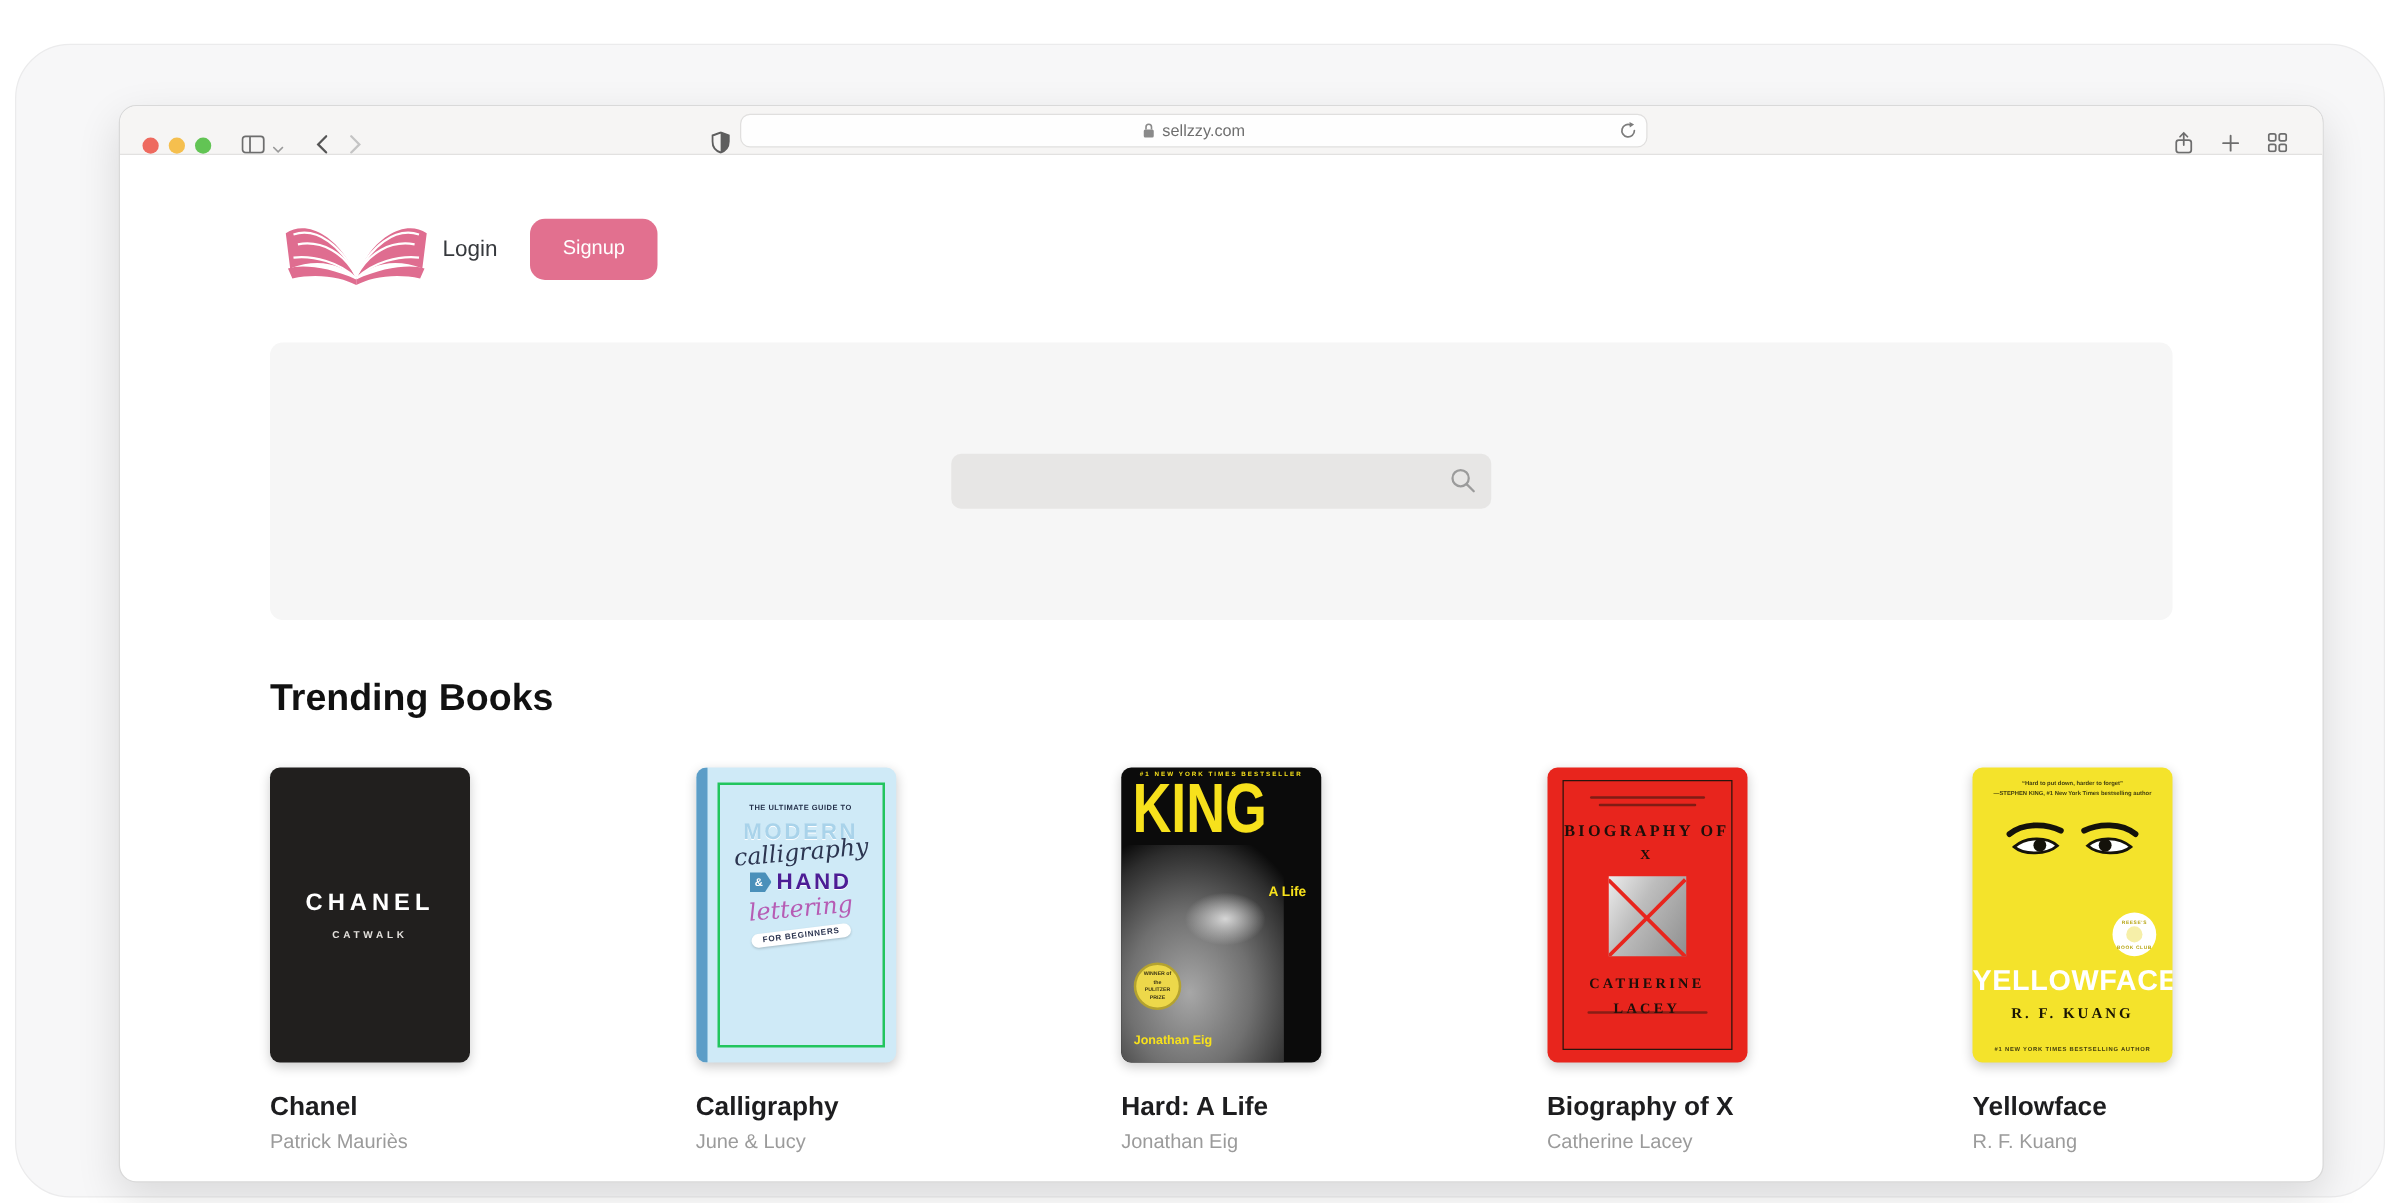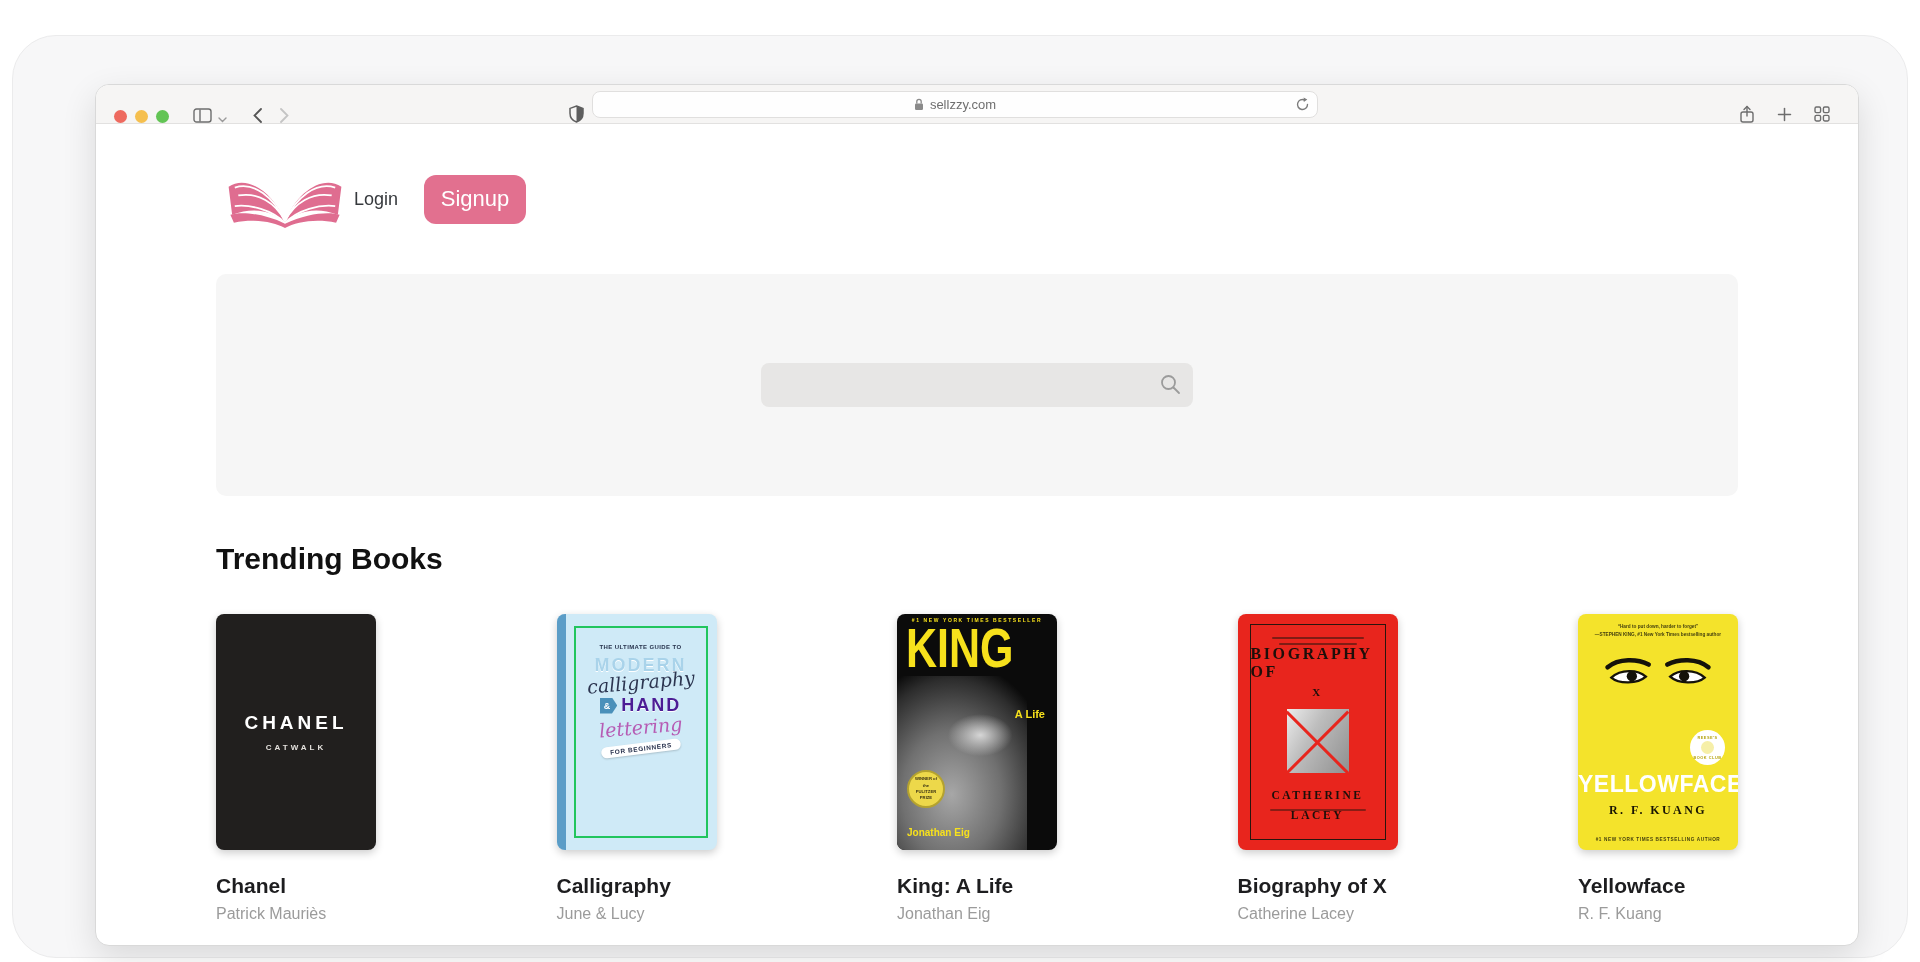--- a/index.html
+++ b/index.html
@@ -37,21 +37,21 @@
   .url-reload { position:absolute; right:8px; top:5px; color:#7c7c7c; }
   .right-ics { position:absolute; right:28px; display:flex; gap:22px; color:#5f5f5f; }
 
   
   .site-header { display:flex; align-items:center; padding:0 120px; height:150px; }
   .logo { width:138px; height:74px; color:var(--logo); flex:0 0 auto; }
   .nav { flex:1; display:flex; justify-content:center; gap:42px; }
   .nav a { color:#36393d; font-size:18px; text-decoration:none; cursor:pointer; }
   .auth { display:flex; align-items:center; gap:26px; }
   .login { color:#36393d; font-size:18px; cursor:pointer; }
-  .signup { background:var(--accent); color:#fff; font-size:22px; border:none;
+  .signup { background:var(--accent); color:#fff; font-size:16px; border:none;
             border-radius:12px; width:102px; height:49px; cursor:pointer; }
 
   
   .hero { margin:0 120px; height:222px; background:#f6f6f6; border-radius:10px;
           display:flex; align-items:center; justify-content:center; }
   .searchbox { position:relative; width:432px; height:44px; }
   .searchbox input { width:100%; height:100%; background:#e7e6e5; border:none;
                      border-radius:8px; padding:0 44px 0 14px; font-size:15px; color:#444; outline:none; }
   .search-ic { position:absolute; right:12px; top:11px; color:#9b9b9b; }
 
@@ -127,22 +127,22 @@
               background:#edd84a; border:2px solid #b4a22f; display:flex; align-items:center; justify-content:center;
               text-align:center; font-size:4.2px; font-weight:700; color:#3c3415; line-height:1.5; padding:4px; }
   .c4-author { position:absolute; left:10px; bottom:12px; color:var(--king_yellow); font-size:10px; font-weight:700; }
 
   
   .c5 { background:var(--biography_red); }
   .c5-frame { position:absolute; inset:10px 12px; border:1px solid #2a150d; display:flex; flex-direction:column;
               align-items:center; padding-top:12px; }
   .c5-qline { height:2px; background:rgba(42,21,13,.55); border-radius:1px; }
   .q1 { width:92px; } .q2 { width:78px; margin-top:4px; }
-  .c5-title { font-family:"Liberation Serif","DejaVu Serif",serif; font-weight:700; font-size:16px;
-              letter-spacing:2.6px; color:#1d0f0a; }
+  .c5-title { font-family:"Liberation Serif","DejaVu Serif",serif; font-weight:700; font-size:13px;
+              letter-spacing:2.6px; color:#1d0f0a; margin-top:12px; }
   .c5-x { font-family:"Liberation Serif","DejaVu Serif",serif; font-weight:700; font-size:11px;
           letter-spacing:2.6px; color:#1d0f0a; margin-top:5px; }
   .c5-photo { width:62px; height:64px; margin-top:11px; position:relative; overflow:hidden;
               background:linear-gradient(120deg,#ececec 0%,#bdbdbd 40%,#8f8f8f 100%); }
   .c5-photo::before, .c5-photo::after { content:""; position:absolute; left:-20%; top:50%; width:140%; height:3px;
               background:var(--biography_red); }
   .c5-photo::before { transform:rotate(45deg); } .c5-photo::after { transform:rotate(-45deg); }
   .c5-author { margin-top:13px; font-family:"Liberation Serif","DejaVu Serif",serif; font-weight:700;
                font-size:11.5px; letter-spacing:2.6px; color:#1d0f0a; line-height:1.7; text-align:center; }
   .c5-bline { position:absolute; bottom:28px; left:50%; transform:translateX(-50%); width:96px; height:2px;
@@ -315,21 +315,21 @@
 
     <div class="card">
       <div class="cover c4">
         <div class="c4-face"></div>
         <div class="c4-banner">#1 NEW YORK TIMES BESTSELLER</div>
         <span class="c4-title">KING</span>
         <div class="c4-sub">A Life</div>
         <div class="c4-badge">WINNER of the PULITZER PRIZE</div>
         <div class="c4-author">Jonathan Eig</div>
       </div>
-      <div class="card-title">King: A Life</div>
+      <div class="card-title">Hard: A Life</div>
       <div class="card-author">Jonathan Eig</div>
     </div>
 
     <div class="card">
       <div class="cover c5">
         <div class="c5-frame">
           <div class="c5-qline q1"></div>
           <div class="c5-qline q2"></div>
           <div class="c5-title">BIOGRAPHY OF</div>
           <div class="c5-x">X</div>

